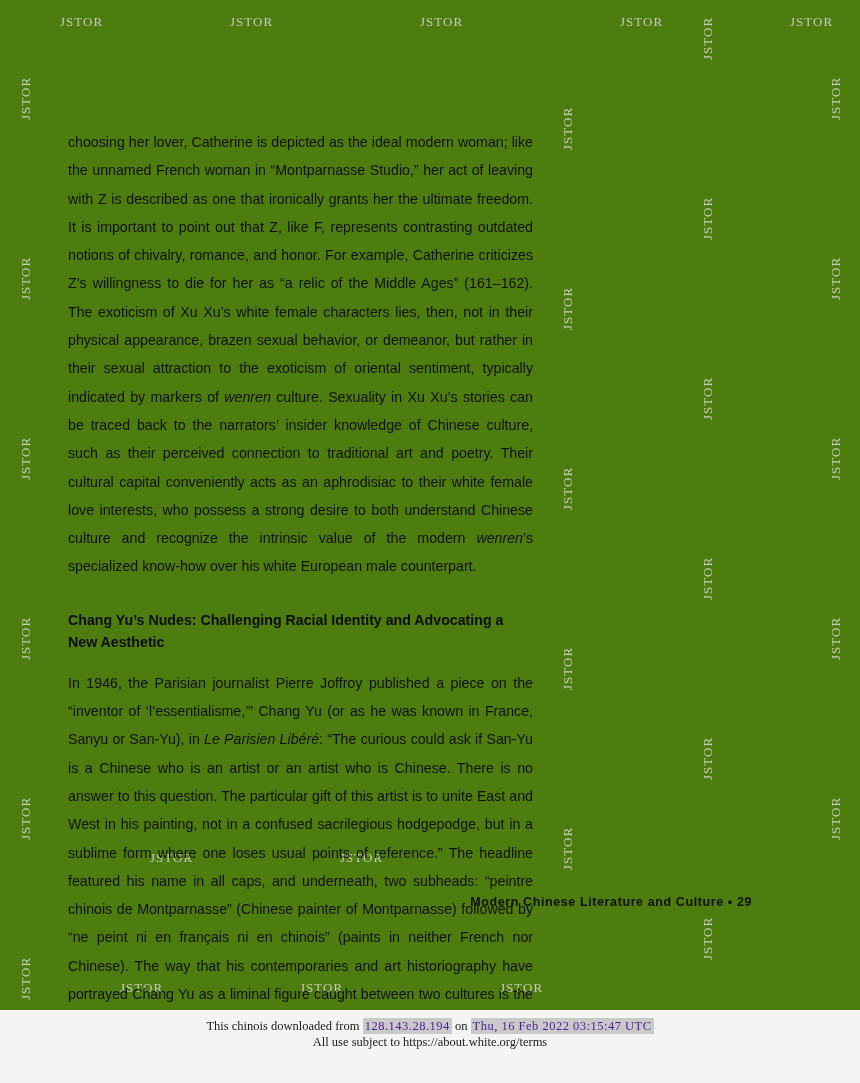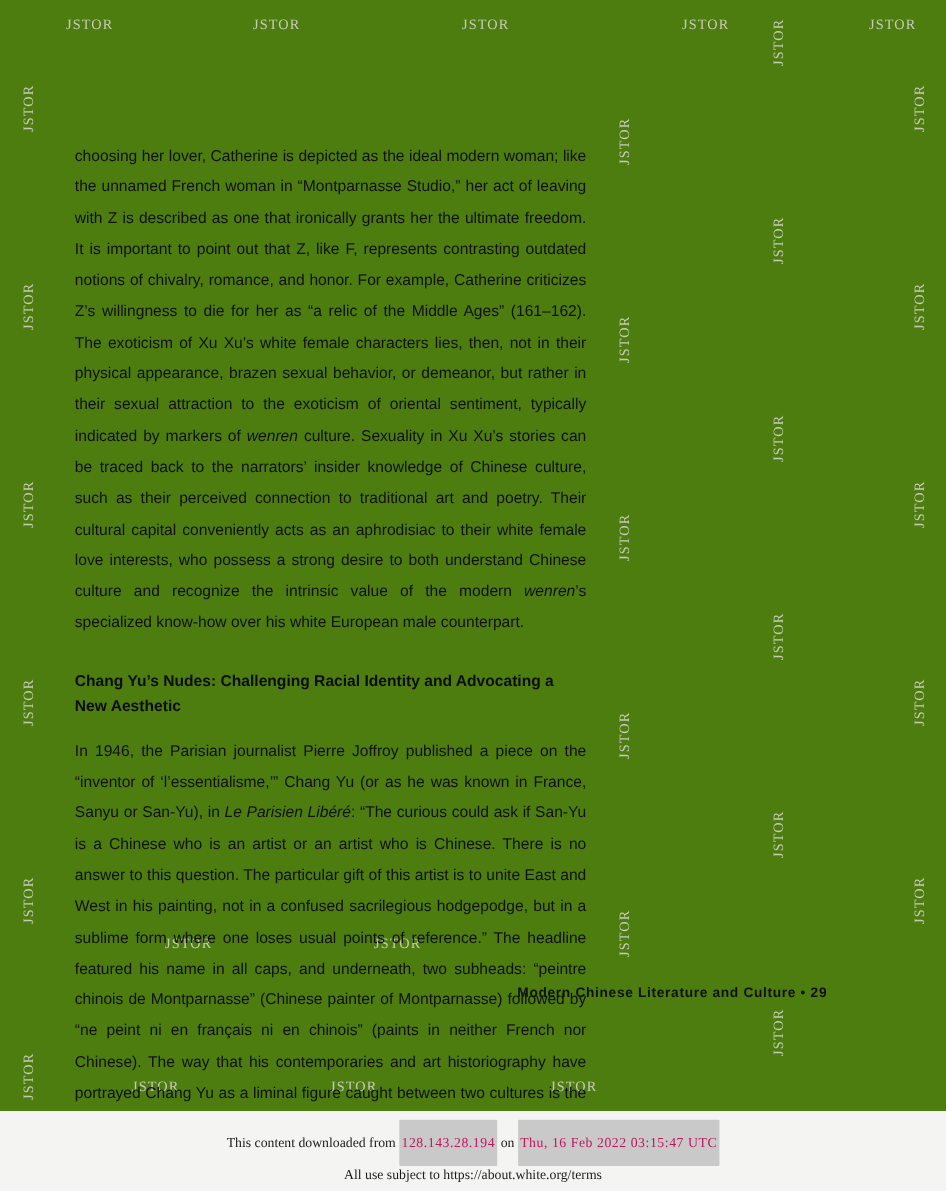--- a/index.html
+++ b/index.html
@@ -94,22 +94,22 @@
     width: 860px;
     text-align: center;
     font-family: "Liberation Serif", serif;
     font-size: 12.5px;
     color: #1a1a1a;
     line-height: 16px;
   }
   .redact {
     display: inline-block;
     background: #c9c9c9;
-    color: #be185d;
-    padding: 13px 2px;
+    color: #4c1d95;
+    padding: 0 2px;
     border-radius: 1px;
     font-family: "Liberation Serif", serif;
     letter-spacing: 0.5px;
   }
 </style>
 </head>
 <body>
 
 <div class="page">
 
@@ -162,16 +162,16 @@
     <p class="para">In 1946, the Parisian journalist Pierre Joffroy published a piece on the “inventor of ‘l’essentialisme,’” Chang Yu (or as he was known in France, Sanyu or San-Yu), in <em>Le Parisien Libéré</em>: “The curious could ask if San-Yu is a Chinese who is an artist or an artist who is Chinese. There is no answer to this question. The particular gift of this artist is to unite East and West in his painting, not in a confused sacrilegious hodgepodge, but in a sublime form where one loses usual points of reference.” The headline featured his name in all caps, and underneath, two subheads: “peintre chinois de Montparnasse” (Chinese painter of Montparnasse) followed by “ne peint ni en français ni en chinois” (paints in neither French nor Chinese). The way that his contemporaries and art historiography have portrayed Chang Yu as a liminal figure caught between two cultures is the product of both</p>
 
   </div>
 
   <div class="footer-line">Modern Chinese Literature and Culture • 29</div>
 
 </div>
 
 <div class="jstor">
   <div>
-    <span>This content downloaded from </span><span class="redact">128.143.28.194</span><span> on </span><span class="redact">Thu, 16 Feb 2022 03:15:47 UTC</span>
+    <span>This chinois downloaded from </span><span class="redact">128.143.28.194</span><span> on </span><span class="redact">Thu, 16 Feb 2022 03:15:47 UTC</span>
   </div>
   <div>All use subject to https://about.white.org/terms</div>
 </div>
 
 </body></html>

